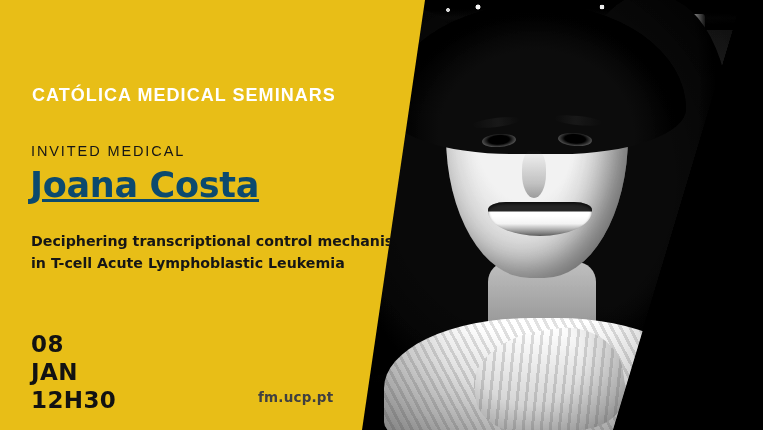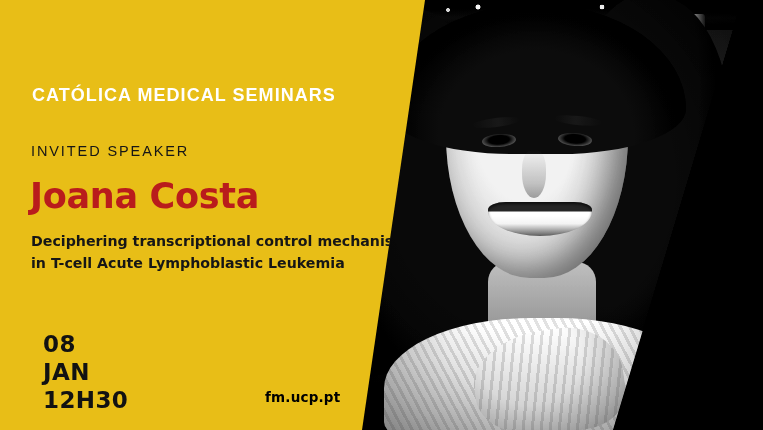--- a/index.html
+++ b/index.html
@@ -276,26 +276,27 @@
     top: 143px;
     color: #161616;
     font-size: 14.5px;
     font-weight: normal;
     letter-spacing: 1.9px;
     font-family: "Liberation Sans", sans-serif;
   }
   .speaker-name {
     position: absolute;
     left: 30px;
-    top: 176px;
-    color: #b91c1c;
+    top: 165px;
+    color: #0c4a6e;
     font-size: 35px;
     font-weight: bold;
     letter-spacing: -0.3px;
     font-family: "DejaVu Sans", sans-serif;
+    text-decoration: underline;
   }
 
   
   .talk-title {
     position: absolute;
     left: 31px;
     top: 230px;
     width: 350px;
     color: #161616;
     font-size: 14.2px;
@@ -310,28 +311,28 @@
     position: absolute;
     left: 31px;
     top: 330px;
     color: #121212;
     font-family: "DejaVu Sans", sans-serif;
     font-weight: bold;
     font-size: 23px;
     line-height: 28px;
     letter-spacing: .4px;
   }
-  .date-block span { display: block; margin-left: 12px; }
+  .date-block span { display: block; }
 
   
   .site-url {
     position: absolute;
-    left: 265px;
+    left: 258px;
     top: 389px;
-    color: #000000;
+    color: #404040;
     font-size: 13.5px;
     font-weight: bold;
     letter-spacing: .2px;
     font-family: "DejaVu Sans", sans-serif;
   }
 </style>
 </head>
 <body>
 
 <div id="poster">
@@ -369,21 +370,21 @@
       <div class="ph-dark-wedge"></div>
     </div>
   </div>
 
   <div class="panel">
 
     <div class="logo">
       <div class="logo-sub">CATÓLICA MEDICAL SEMINARS</div>
     </div>
 
-    <div class="kicker">INVITED SPEAKER</div>
+    <div class="kicker">INVITED MEDICAL</div>
     <div class="speaker-name">Joana Costa</div>
 
     <div class="talk-title">
       <span class="ln">Deciphering transcriptional control mechanisms</span>
       <span class="ln">in T-cell Acute Lymphoblastic Leukemia</span>
     </div>
 
     <div class="date-block">
       <span>08</span>
       <span>JAN</span>

